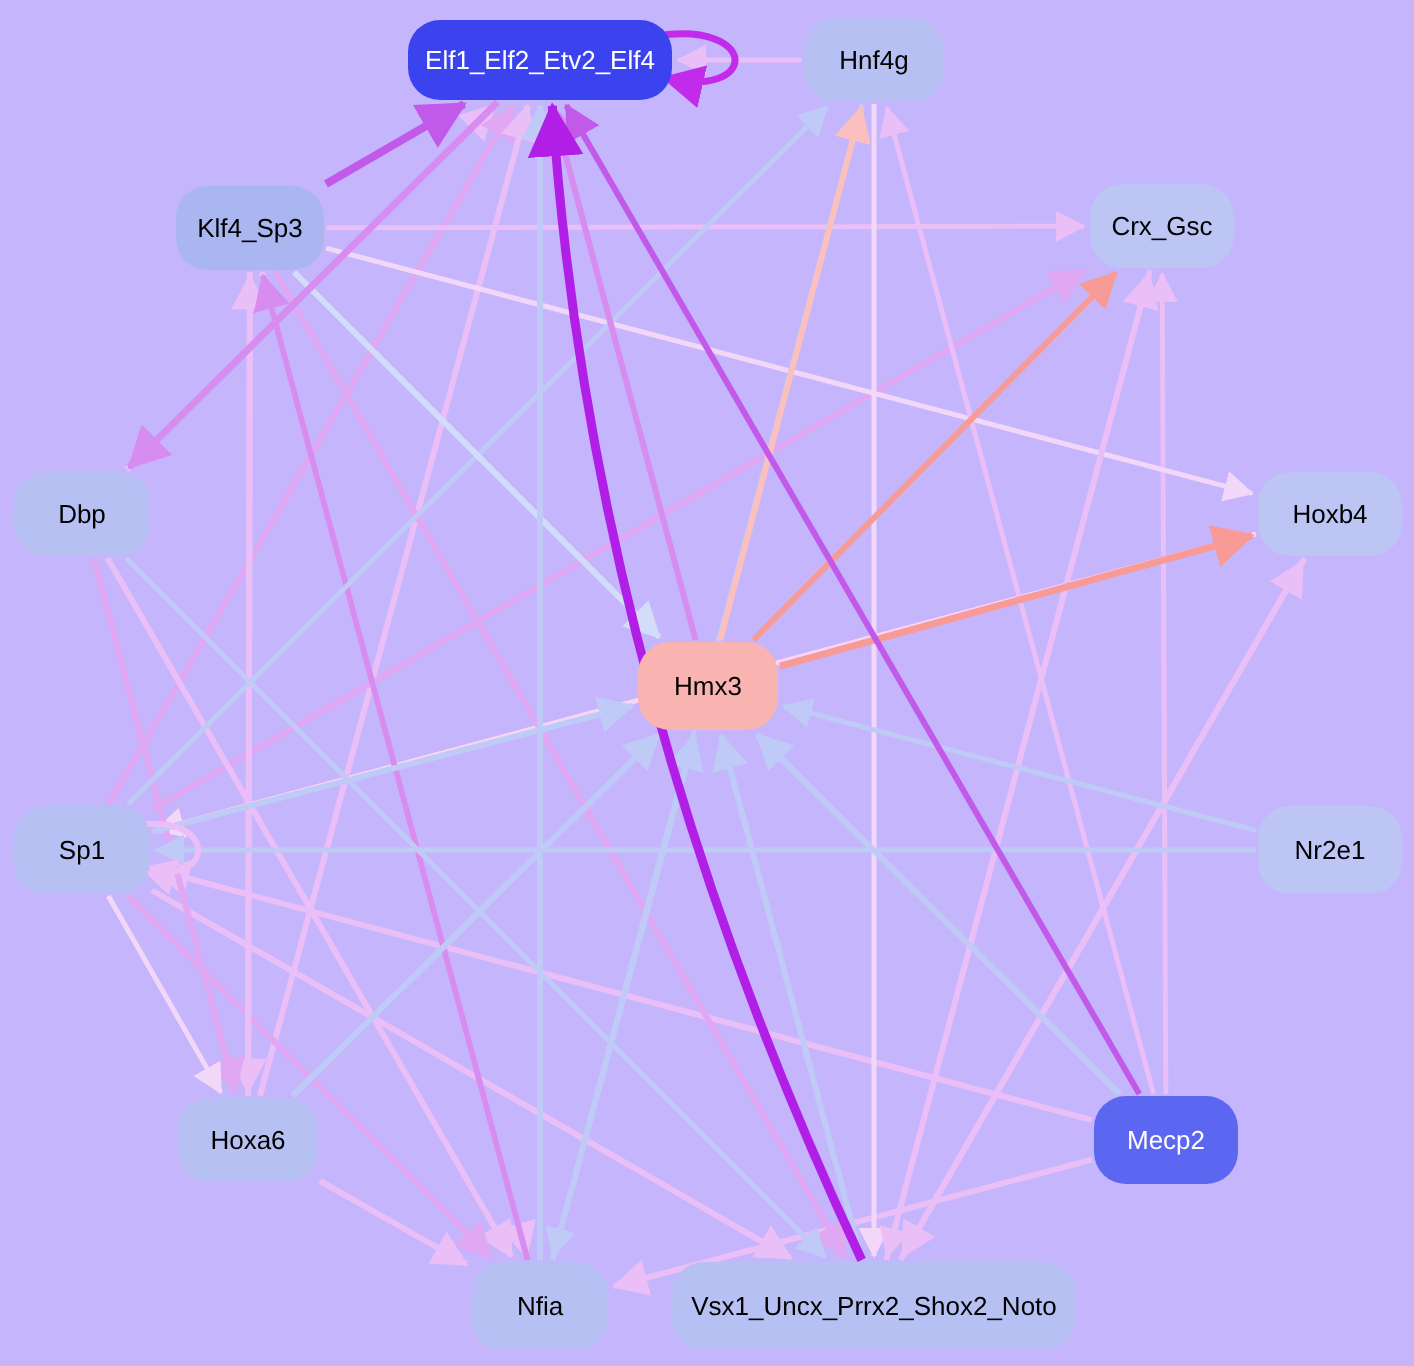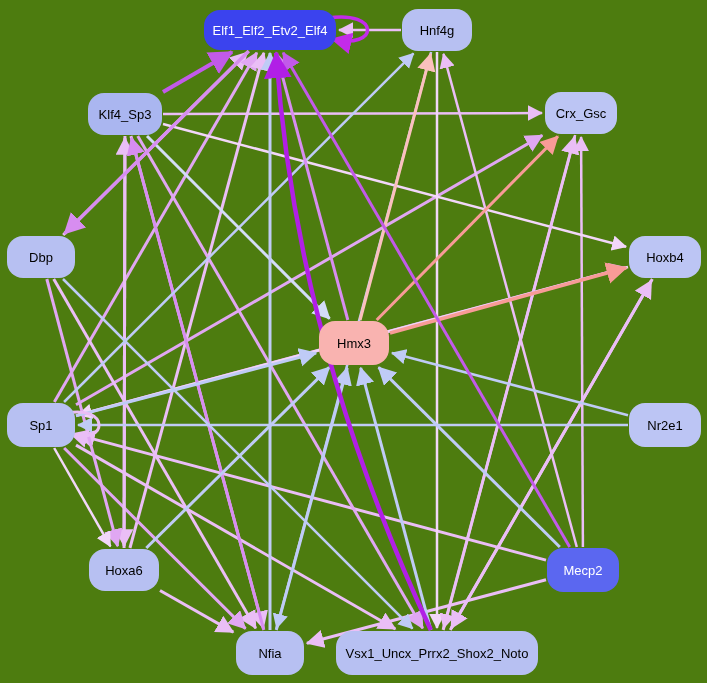--- a/index.html
+++ b/index.html
@@ -5,21 +5,21 @@
   html, body {
     margin: 0;
     padding: 0;
     background: #ffffff;
     font-family: "Liberation Sans", sans-serif;
   }
   #stage {
     position: relative;
     width: 707px;
     height: 683px;
-    background: #4d7c0f;
+    background: #c4b5fd;
     overflow: hidden;
     text-decoration: underline;
   }
   svg { display: block; }
   .node-label {
     font-family: "Liberation Sans", sans-serif;
     font-size: 13px;
     pointer-events: none;
   }
 </style>

